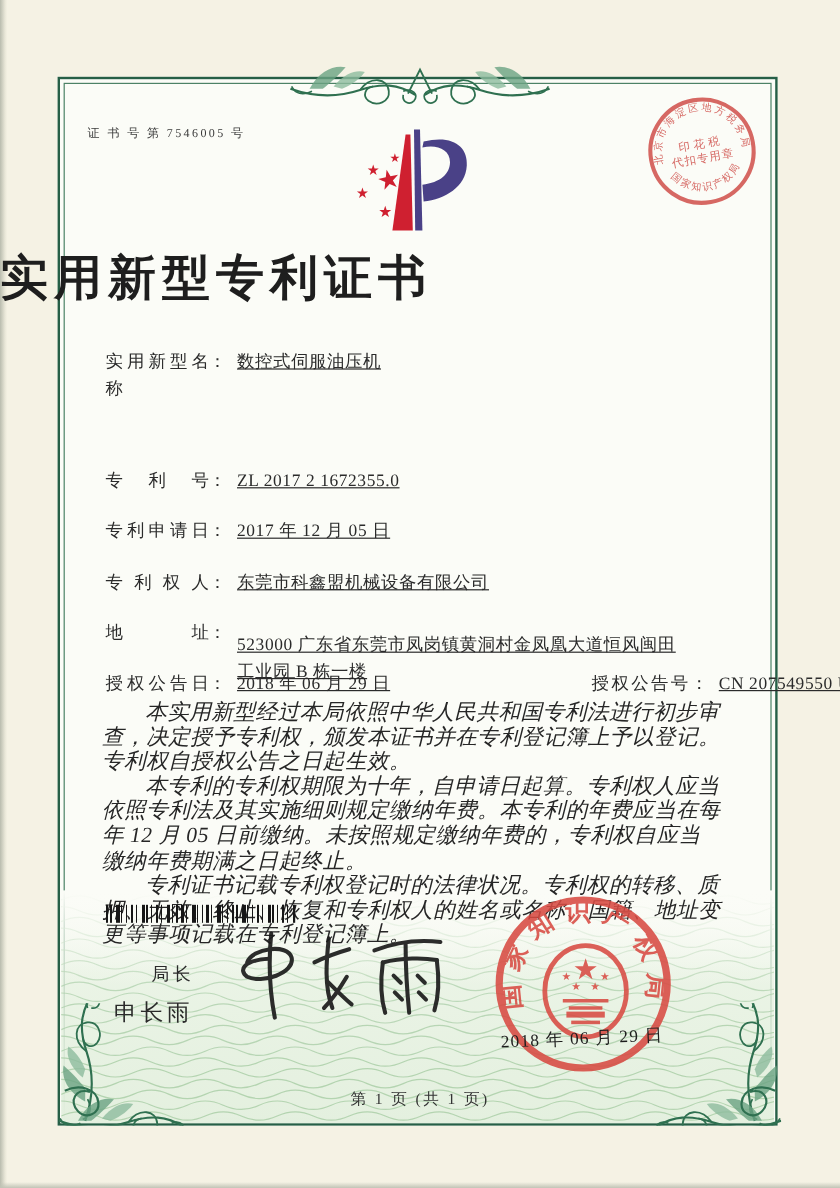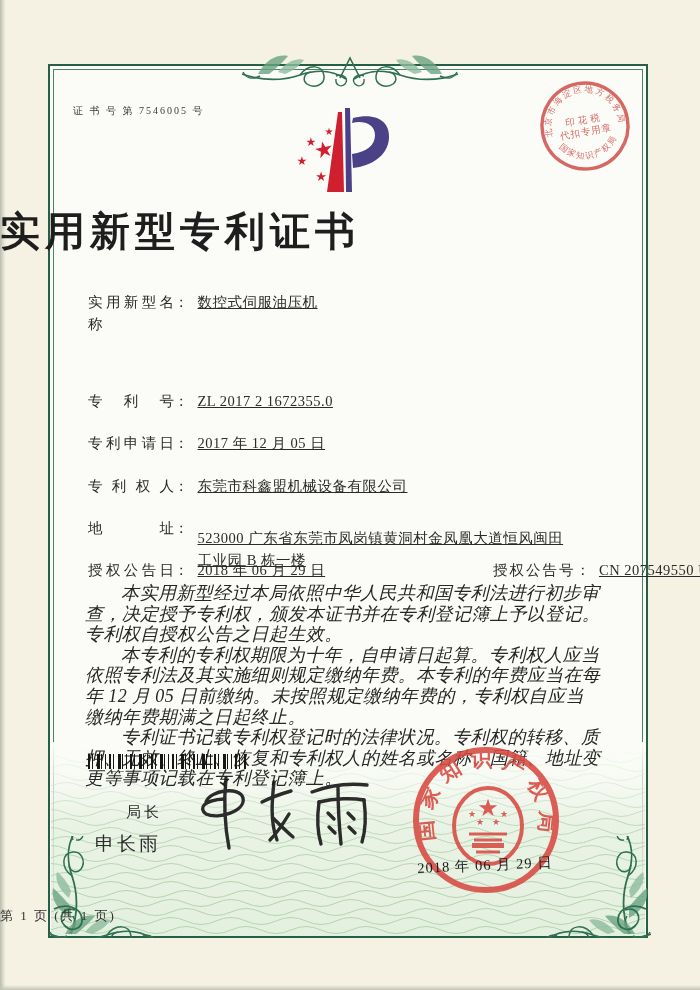--- a/index.html
+++ b/index.html
@@ -46,21 +46,21 @@
       #161616 13px 14px,rgba(0,0,0,0) 14px 17px,#161616 17px 18px,rgba(0,0,0,0) 18px 21px);}
   .signer-title{position:absolute;left:95px;top:803px;font-size:15px;letter-spacing:3px;color:#2a2a2a;
     font-family:"Liberation Sans","DejaVu Sans",sans-serif;margin-left:31px;}
   .signer-name{position:absolute;left:95px;top:831px;font-size:19px;letter-spacing:3px;color:#2a2a2a;
     font-family:"Liberation Sans","DejaVu Sans",sans-serif;}
   .signature{position:absolute;left:188px;top:766px;}
   .seal{position:absolute;left:410px;top:744px;}
   .seal-date{position:absolute;left:406px;top:856px;width:158px;text-align:center;
     font-size:14.5px;letter-spacing:1px;color:#1d1d1d;transform:rotate(-2.5deg);}
   .tax-stamp{position:absolute;left:539px;top:80px;transform:rotate(-10deg);}
-  .footer{position:absolute;left:0;top:907px;width:625px;
+  .footer{position:absolute;left:0;top:907px;width:700px;text-align:center;
     font-size:13px;letter-spacing:2px;color:#333;}
   .ornament-top{position:absolute;left:240px;top:50px;}
   .ornament-bl{position:absolute;left:49px;top:836px;}
   .ornament-br{position:absolute;left:547px;top:836px;transform:scaleX(-1);}
 </style>
 </head>
 <body>
 
 <div class="page">
 

